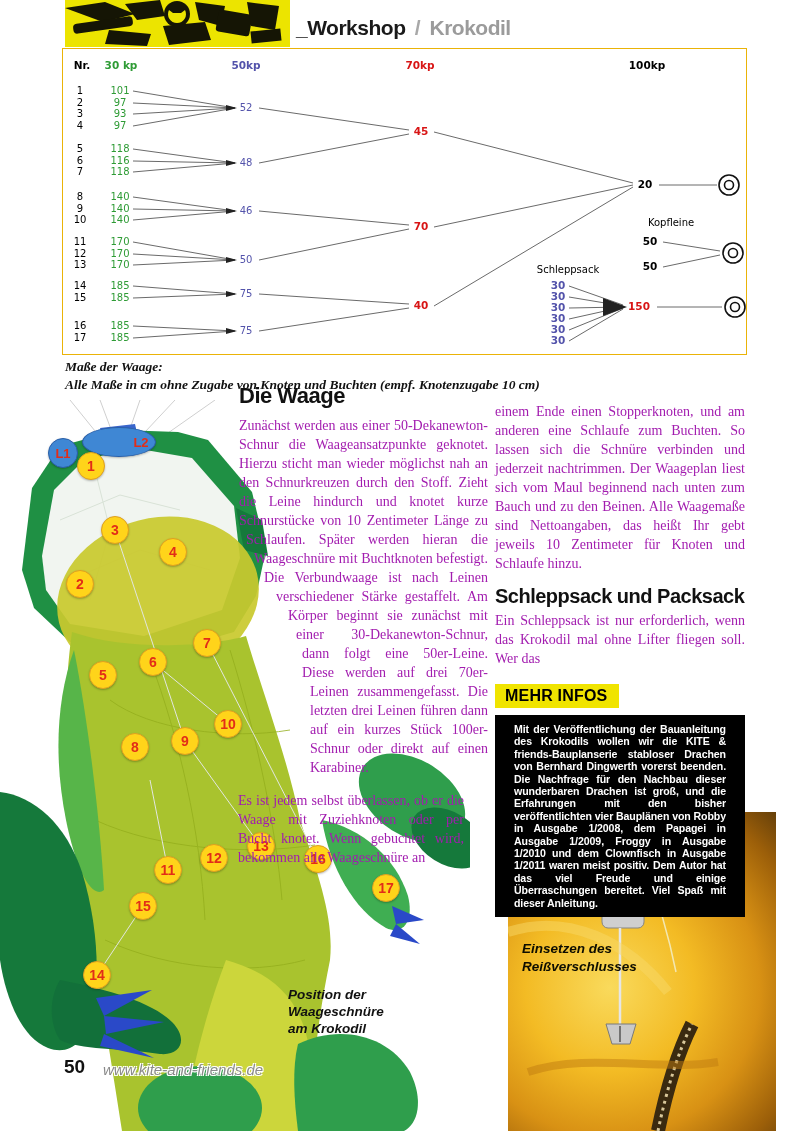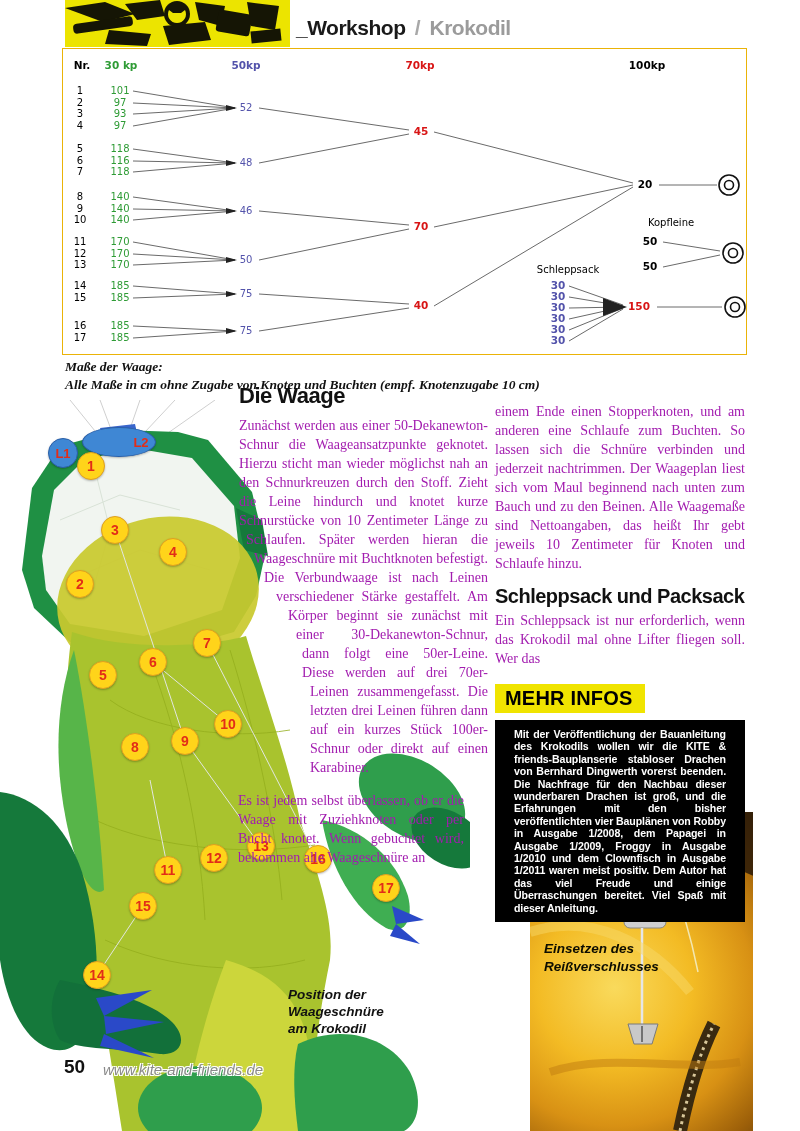--- a/index.html
+++ b/index.html
@@ -31,26 +31,26 @@
 
   
   .serif{font-family:"Liberation Serif",serif;font-size:14px;line-height:19px;color:#a21caf;
          text-align:justify;hyphens:auto;}
   #mid-column{left:238px;top:383px;width:250px;z-index:6;}
   #mid-column h1{margin:0 0 7px 0;font-size:22px;font-weight:900;letter-spacing:-0.5px;color:#111;}
   .step{float:left;clear:left;}
   #right-column{left:495px;top:402px;width:250px;z-index:6;}
   #right-column h2{margin:12px 0 3px 0;font-size:20px;font-weight:900;letter-spacing:-0.5px;color:#111;}
   #infos-label{display:inline-block;margin-top:16px;background:#f0e400;color:#000;
-               font-size:20px;font-weight:900;padding:3px 12px 3px 10px;letter-spacing:0.2px;}
+               font-size:16px;font-weight:900;padding:3px 12px 3px 10px;letter-spacing:0.2px;}
   #info-box{margin-top:7px;background:#000;color:#fff;font-size:10.6px;font-weight:bold;
             line-height:12.4px;text-align:justify;padding:8px 19px;letter-spacing:-0.1px;}
 
   
-  #sewing-photo{left:530px;top:812px;width:223px;height:319px;overflow:hidden;
+  #sewing-photo{left:508px;top:812px;width:268px;height:319px;overflow:hidden;
     background:radial-gradient(circle at 38% 55%, #f9da5c 0%, #f3bb24 35%, #d89114 62%, #9c5f09 85%, #66400a 100%);}
   #sewing-caption{position:absolute;left:14px;top:128px;font-size:13.5px;line-height:18px;
                   font-weight:bold;font-style:italic;color:#0d0d00;white-space:pre-line;}
 
   
   #page-number{left:64px;top:1056px;font-size:19px;font-weight:900;color:#111;z-index:7;}
   #site-url{left:103px;top:1061px;font-size:15px;font-weight:normal;font-style:italic;color:#8a8a8a;
             text-shadow:1px 1px 0 #fff,-1px -1px 0 #fff,1px -1px 0 #fff,-1px 1px 0 #fff;z-index:7;}
 </style>
 </head>

